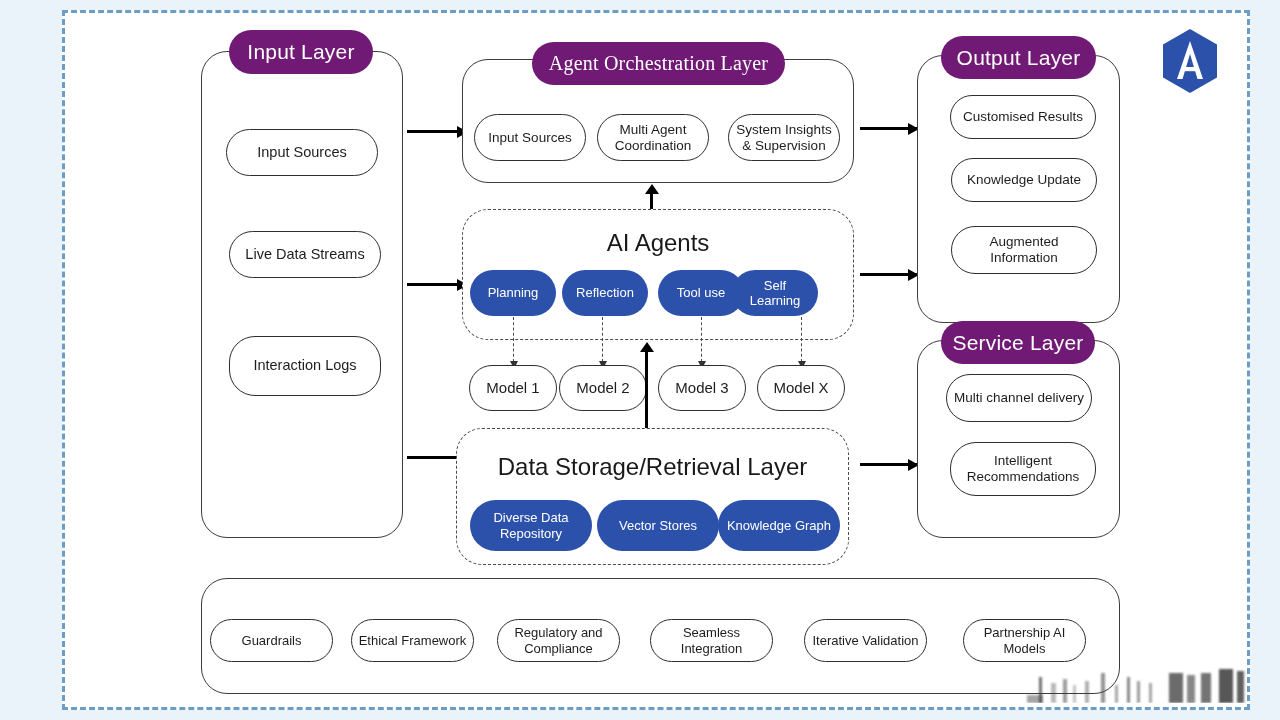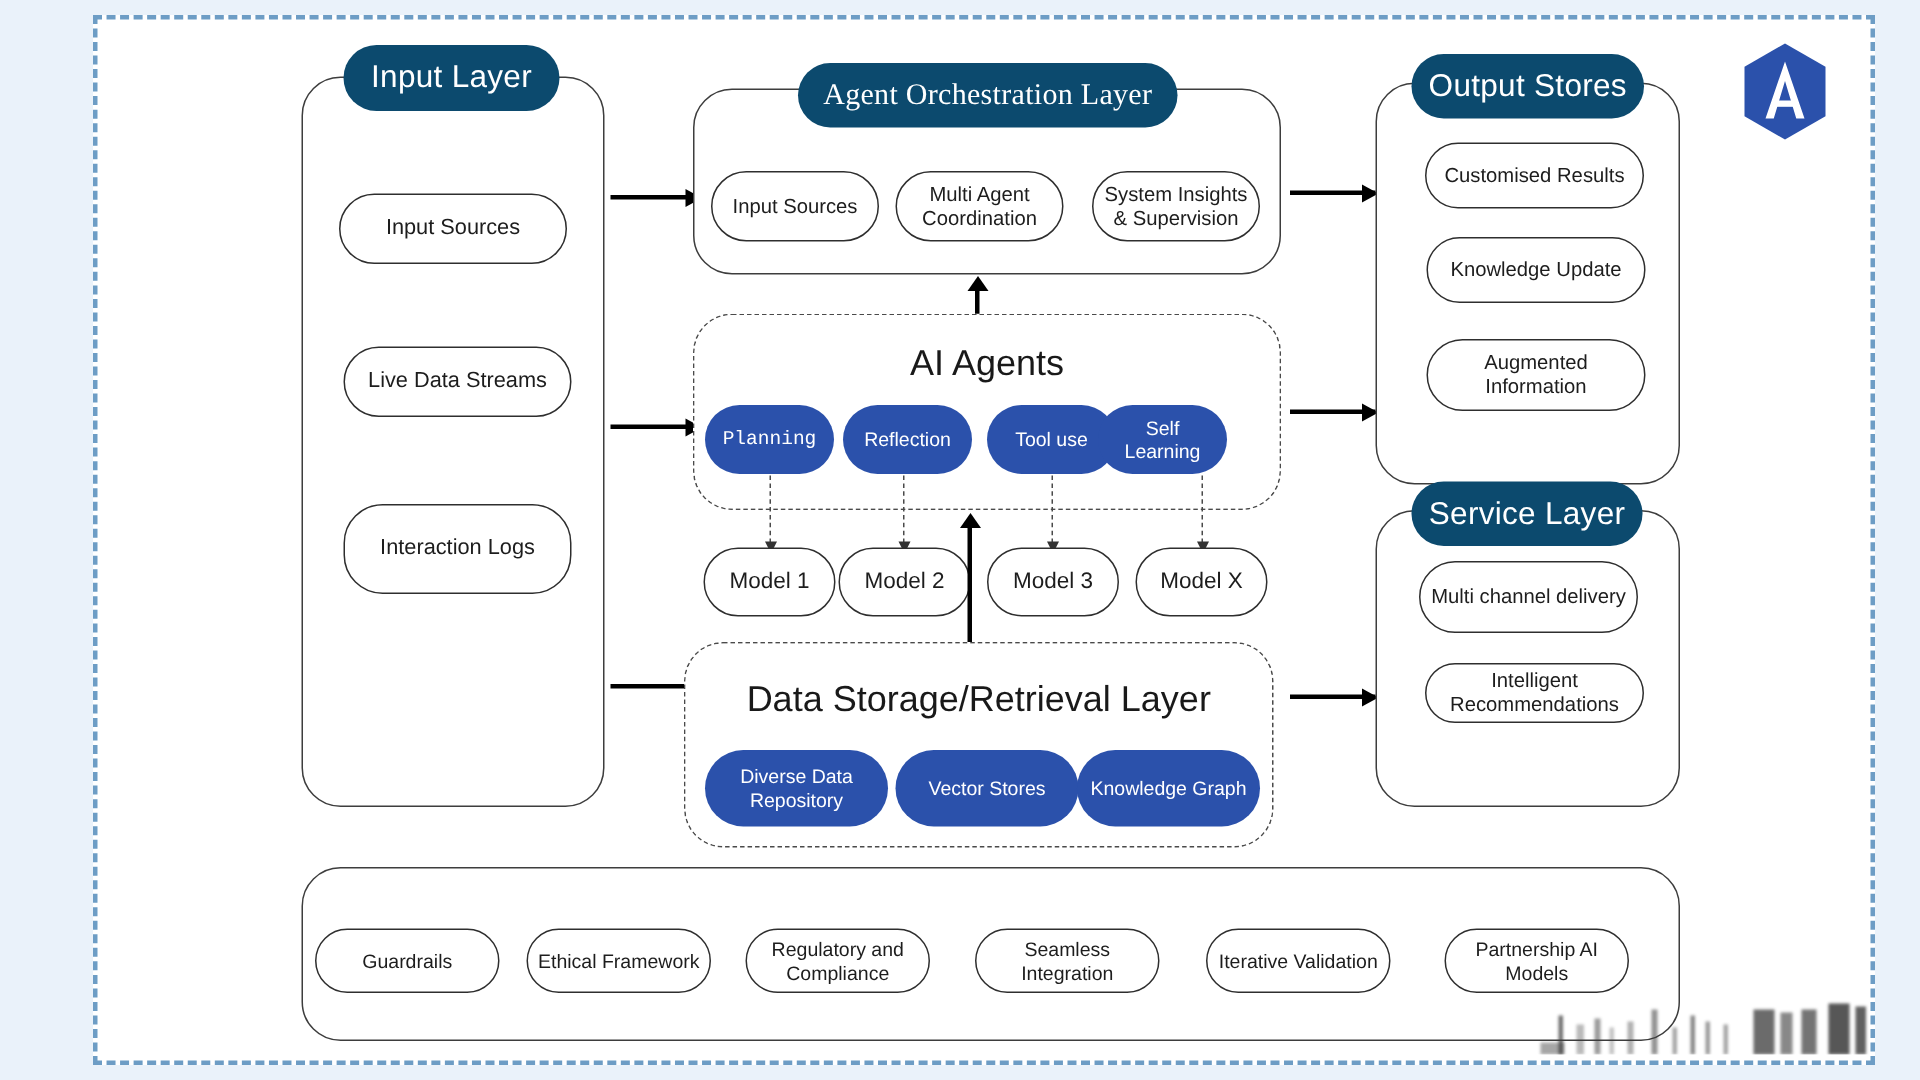--- a/index.html
+++ b/index.html
@@ -31,21 +31,21 @@
     border: 1.4px solid #3d3d3d;
     border-radius: 26px;
     box-sizing: border-box;
   }
   .layer-box.dashed {
     border: 1.6px dashed #4a4a4a;
   }
 
   .layer-title-pill {
     position: absolute;
-    background: #0c4a6e;
+    background: #701a75;
     color: #ffffff;
     border-radius: 24px;
     display: flex;
     align-items: center;
     justify-content: center;
     text-align: center;
     font-weight: 400;
     letter-spacing: .2px;
     box-sizing: border-box;
     z-index: 5;
@@ -191,21 +191,21 @@
 
   <div class="node" style="left:409px; top:101px; width:112px; height:47px; font-size:13.5px;">Input Sources</div>
   <div class="node" style="left:532px; top:101px; width:112px; height:47px; font-size:13.5px;">Multi Agent Coordination</div>
   <div class="node" style="left:663px; top:101px; width:112px; height:47px; font-size:13.5px;">System Insights &amp; Supervision</div>
 
   <div class="arrow-v2" style="left:585px; top:180px; height:33px;"></div>
 
   <div class="layer-box dashed" style="left:397px; top:196px; width:392px; height:131px;"></div>
   <div class="heading-text" style="left:397px; top:216px; width:392px; font-size:24px;">AI Agents</div>
 
-  <div class="node filled" style="left:405px; top:257px; width:86px; height:46px; font-size:13px;font-family:Liberation Mono, monospace;">Planning</div>
+  <div class="node filled" style="left:405px; top:257px; width:86px; height:46px; font-size:13px;">Planning</div>
   <div class="node filled" style="left:497px; top:257px; width:86px; height:46px; font-size:13px;">Reflection</div>
   <div class="node filled" style="left:593px; top:257px; width:86px; height:46px; font-size:13px;">Tool use</div>
   <div class="node filled" style="left:667px; top:257px; width:86px; height:46px; font-size:13px;">Self Learning</div>
 
   <div class="dash-v" style="left:448px; top:304px; height:45px;"></div>
   <div class="dash-v" style="left:537px; top:304px; height:45px;"></div>
   <div class="dash-v" style="left:636px; top:304px; height:45px;"></div>
   <div class="dash-v" style="left:736px; top:304px; height:45px;"></div>
 
   <div class="node" style="left:404px; top:352px; width:88px; height:46px; font-size:15px;">Model 1</div>
@@ -220,31 +220,31 @@
 
   <div class="node filled" style="left:405px; top:487px; width:122px; height:51px; font-size:13px;">Diverse Data Repository</div>
   <div class="node filled" style="left:532px; top:487px; width:122px; height:51px; font-size:13px;">Vector Stores</div>
   <div class="node filled" style="left:653px; top:487px; width:122px; height:51px; font-size:13px;">Knowledge Graph</div>
 
   <div class="arrow-h" style="left:795px; top:114px; width:57px;"></div>
   <div class="arrow-h" style="left:795px; top:260px; width:57px;"></div>
   <div class="arrow-h" style="left:795px; top:450px; width:57px;"></div>
 
   <div class="layer-box" style="left:852px; top:42px; width:203px; height:268px;"></div>
-  <div class="layer-title-pill" style="left:876px; top:23px; width:155px; height:43px; font-size:21px;">Output Stores</div>
+  <div class="layer-title-pill" style="left:876px; top:23px; width:155px; height:43px; font-size:21px;">Output Layer</div>
 
   <div class="node" style="left:885px; top:82px; width:146px; height:44px; font-size:13.5px;">Customised Results</div>
   <div class="node" style="left:886px; top:145px; width:146px; height:44px; font-size:13.5px;">Knowledge Update</div>
   <div class="node" style="left:886px; top:213px; width:146px; height:48px; font-size:13.5px;">Augmented Information</div>
 
   <div class="layer-box" style="left:852px; top:327px; width:203px; height:198px;"></div>
   <div class="layer-title-pill" style="left:876px; top:308px; width:154px; height:43px; font-size:21px;">Service Layer</div>
 
   <div class="node" style="left:881px; top:361px; width:146px; height:48px; font-size:13.5px;">Multi channel delivery</div>
-  <div class="node" style="left:885px; top:429px; width:146px; height:40px; font-size:13.5px;">Intelligent Recommendations</div>
+  <div class="node" style="left:885px; top:429px; width:146px; height:54px; font-size:13.5px;">Intelligent Recommendations</div>
 
   <div class="layer-box" style="left:136px; top:565px; width:919px; height:116px;"></div>
 
   <div class="node" style="left:145px; top:606px; width:123px; height:43px; font-size:13px;">Guardrails</div>
   <div class="node" style="left:286px; top:606px; width:123px; height:43px; font-size:13px;">Ethical Framework</div>
   <div class="node" style="left:432px; top:606px; width:123px; height:43px; font-size:13px;">Regulatory and Compliance</div>
   <div class="node" style="left:739px; top:606px; width:123px; height:43px; font-size:13px;">Iterative Validation</div>
   <div class="node" style="left:585px; top:606px; width:123px; height:43px; font-size:13px;">Seamless Integration</div>
   <div class="node" style="left:898px; top:606px; width:123px; height:43px; font-size:13px;">Partnership AI Models</div>
 

